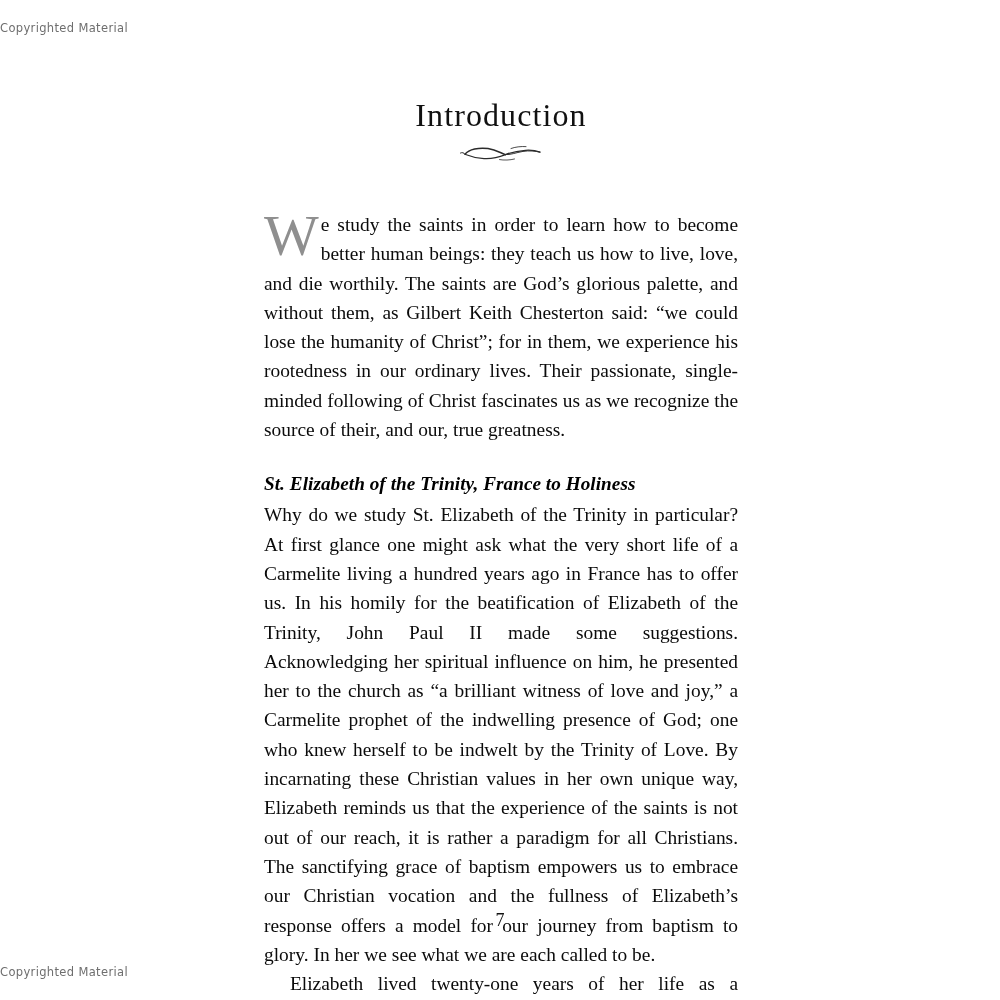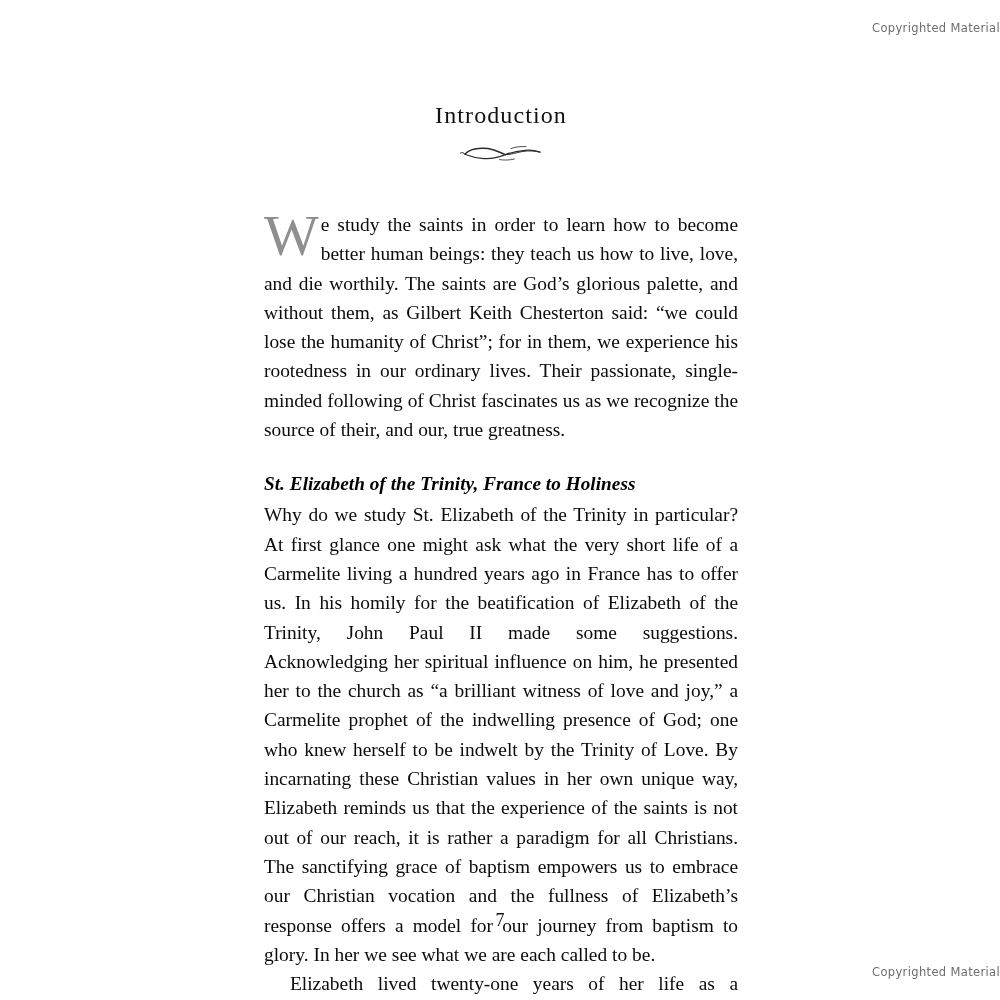--- a/index.html
+++ b/index.html
@@ -20,42 +20,42 @@
     position: absolute;
     inset: 0;
     background: #ffffff;
   }
 
   
   .watermark {
     position: absolute;
     left: 0;
     width: 1000px;
-    text-align: right;
+    text-align: left;
     font-family: "DejaVu Sans", "Liberation Sans", sans-serif;
     font-size: 11.5px;
     letter-spacing: 0.35px;
     color: #6e6e6e;
     white-space: nowrap;
   }
   .watermark-top { top: 21px; }
   .watermark-bottom { top: 965px; }
 
   
   .text-block {
     position: absolute;
     left: 264px;
     top: 96px;
     width: 474px;
   }
 
   
   .chapter-title {
     text-align: center;
-    font-size: 24px;
+    font-size: 32px;
     line-height: 38px;
     font-weight: normal;
     letter-spacing: 1.1px;
     margin: 0;
     color: #111111;
     font-family: "Liberation Serif", "DejaVu Serif", serif;
   }
 
   .ornament {
     display: block;

